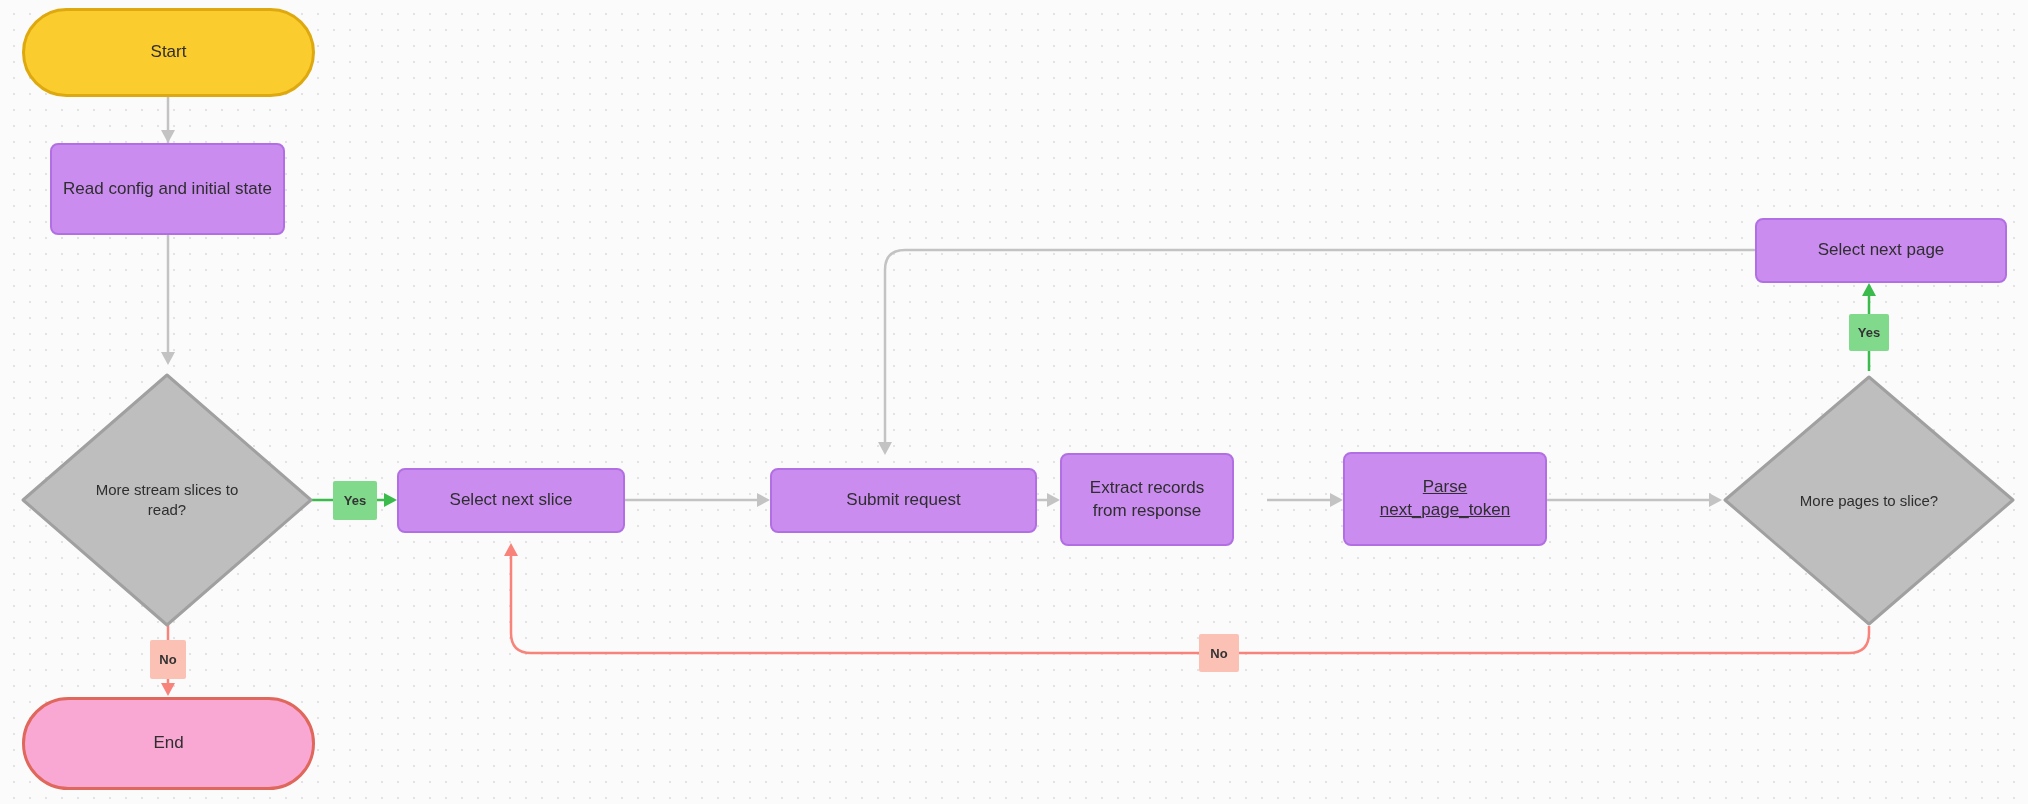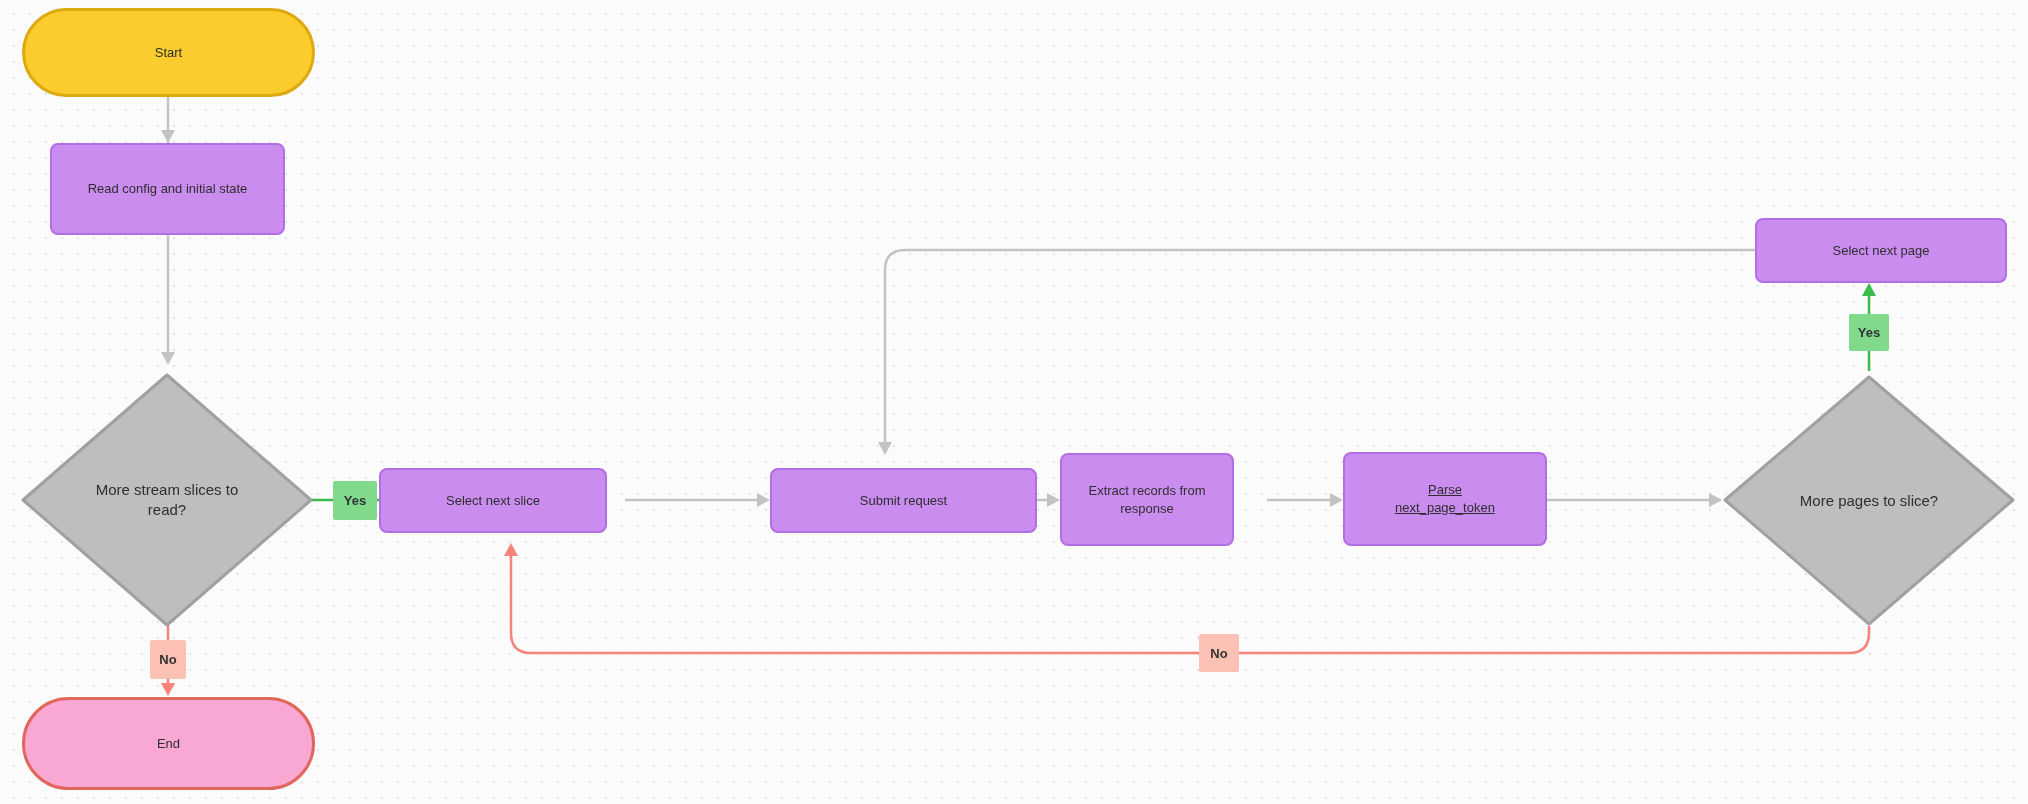--- a/index.html
+++ b/index.html
@@ -8,21 +8,21 @@
     font-family:"Liberation Sans","DejaVu Sans",sans-serif;
     background-color:#FBFBFB;
     background-image:radial-gradient(#E2E2E2 1.4px, transparent 1.4px);
     background-size:16px 16px;
     background-position:6px 6px;
   }
   .canvas{position:absolute;inset:0;}
   svg.wires{position:absolute;left:0;top:0;pointer-events:none;}
   .node{
     position:absolute;display:flex;align-items:center;justify-content:center;
-    text-align:center;color:#2E2E2E;font-size:13px;line-height:1.35;
+    text-align:center;color:#2E2E2E;font-size:17px;line-height:1.35;
     box-sizing:border-box;
   }
   .terminal-start{
     background:#FBCC2E;border:3px solid #DEA90E;border-radius:46px;
   }
   .terminal-end{
     background:#f9a8d4;border:3px solid #E0675B;border-radius:47px;
   }
   .process{
     background:#CB8CF0;border:2.5px solid #B26FE3;border-radius:8px;
@@ -103,21 +103,21 @@
     <span>Read config and initial state</span>
   </div>
 
   <div class="diamond-wrap" style="left:20px;top:372px;width:294px;height:256px;">
     <svg width="294" height="256" viewBox="0 0 294 256">
       <polygon points="147,3 291,128 147,253 3,128" fill="#BFBEBE" stroke="#A0A0A0" stroke-width="3" stroke-linejoin="round"></polygon>
     </svg>
     <div class="diamond-label">More stream slices to read?</div>
   </div>
 
-  <div class="node process" style="left:379px;top:468px;width:228px;height:65px;text-align:center;">
+  <div class="node process" style="left:397px;top:468px;width:228px;height:65px;text-align:center;">
     <span>Select next slice</span>
   </div>
 
   <div class="node process" style="left:770px;top:468px;width:267px;height:65px;">
     <span>Submit request</span>
   </div>
 
   <div class="node process" style="left:1060px;top:453px;width:174px;height:93px;">
     <span>Extract records from response</span>
   </div>

